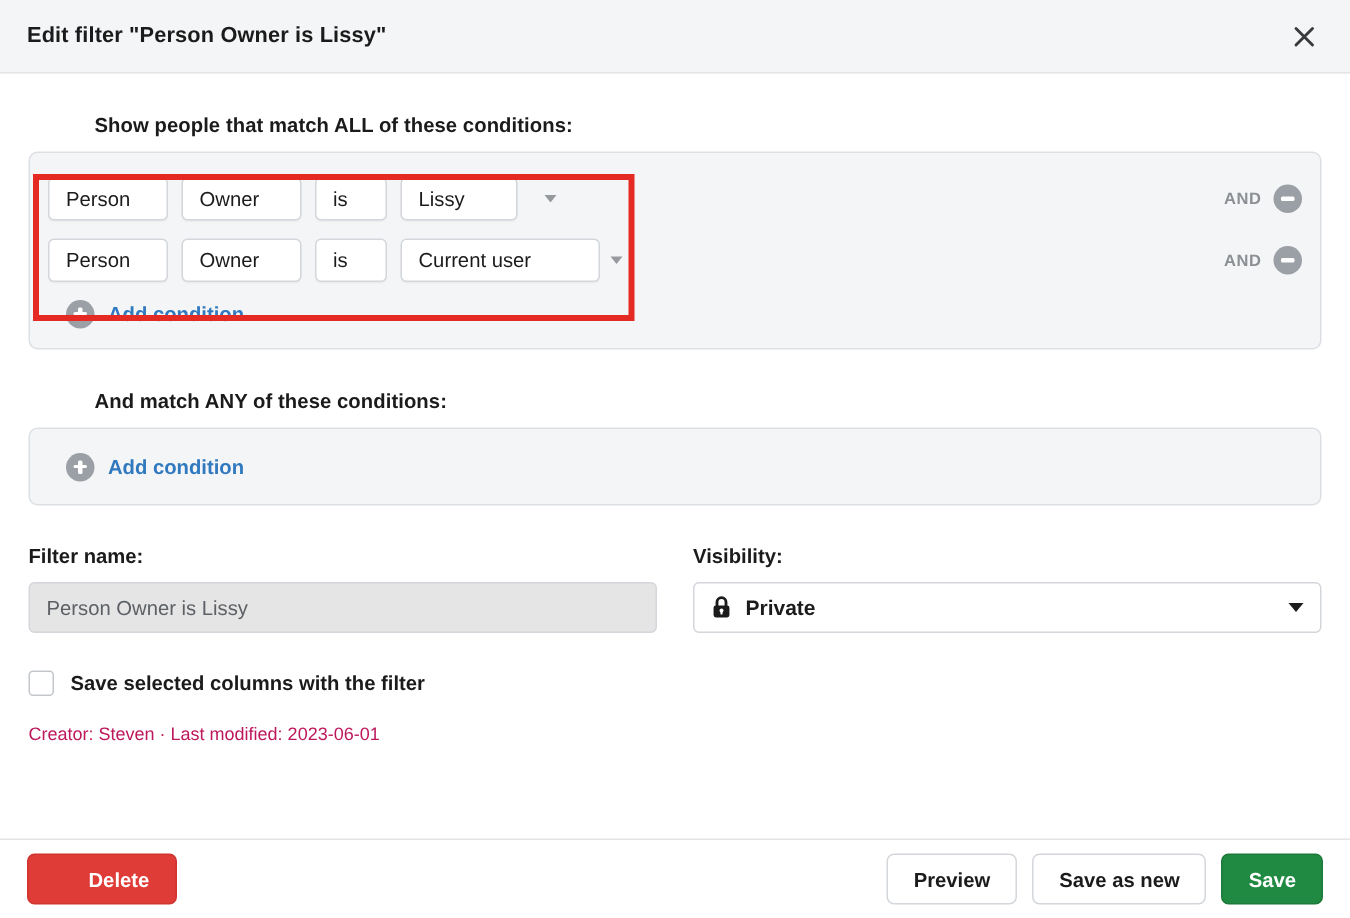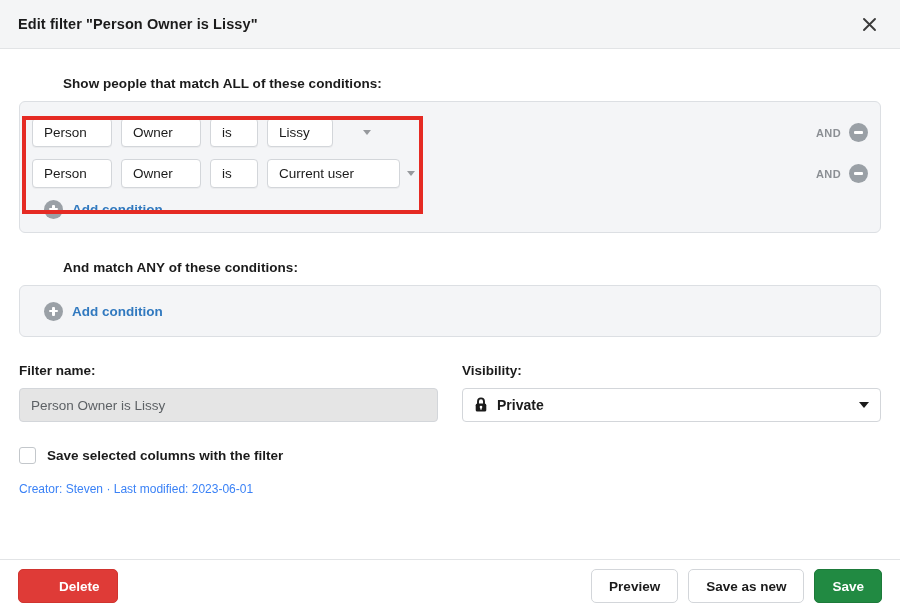--- a/index.html
+++ b/index.html
@@ -273,21 +273,21 @@
     flex-shrink: 0;
   }
   .checkbox-label {
     font-size: 13.5px;
     font-weight: 600;
     color: #1b1b1b;
   }
   .meta-line {
     margin-top: 18px;
     font-size: 12px;
-    color: #3b82f6;
+    color: #be185d;
   }
 
   
   .dialog-footer {
     position: absolute;
     left: 0; right: 0; bottom: 0;
     height: 53px;
     border-top: 1px solid #e2e4e6;
     background: #ffffff;
     display: flex;
@@ -358,21 +358,21 @@
           <span class="caret"></span>
         </div>
         <div class="chip" style="width:80px">
           <span class="chip-label">Owner</span>
           <span class="caret"></span>
         </div>
         <div class="chip narrow" style="width:48px">
           <span class="chip-label">is</span>
           <span class="caret"></span>
         </div>
-        <div class="chip" style="width:66px">
+        <div class="chip" style="width:78px">
           <span class="chip-label">Lissy</span>
           <span class="caret"></span>
         </div>
       </div>
       <div class="row-tail">
         <span class="conj-label">AND</span>
         <button class="remove-btn" aria-label="Remove condition">
           <span class="bar"></span>
         </button>
       </div>

